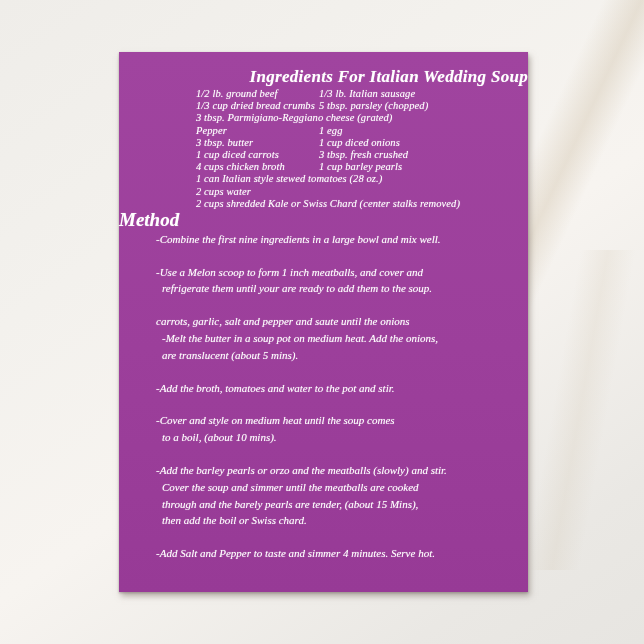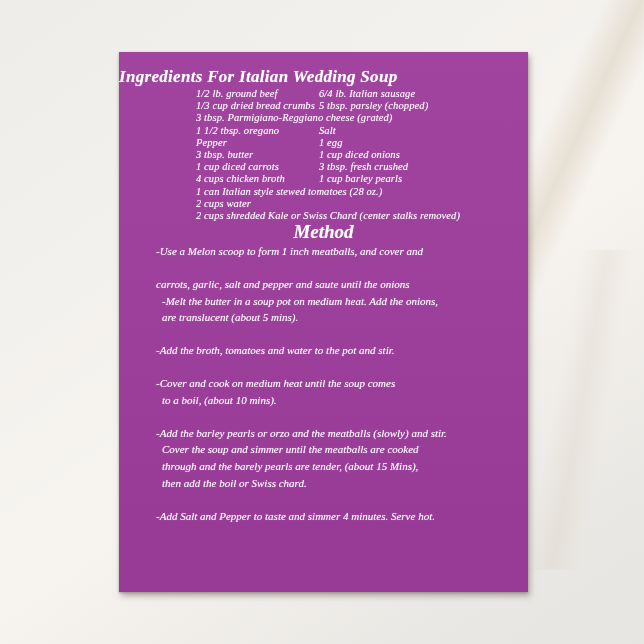--- a/index.html
+++ b/index.html
@@ -17,77 +17,80 @@
   .card {
     position: absolute; left: 119px; top: 52px; width: 409px; height: 540px;
     background: linear-gradient(180deg, #a0449f 0%, #9c3f9b 55%, #973a96 100%);
     box-shadow: 2px 4px 6px rgba(125,115,105,0.55), 0 1px 2px rgba(100,90,85,0.4);
     color: #ffffff;
     font-family: "Liberation Serif", serif;
     font-style: italic;
     text-shadow: 0 0 1px rgba(255,255,255,0.5);
   }
   .ing-title {
-    margin: 14px 0 0; text-align: left;
+    margin: 14px 0 0; text-align: right;
     font-size: 17px; font-weight: bold; font-style: italic;
     letter-spacing: 0.3px; line-height: 21px; white-space: nowrap;
   }
   .ingredients {
     margin: 1px 0 0 77px;
     font-size: 10.5px; line-height: 12.2px;
     letter-spacing: 0.1px; white-space: nowrap;
   }
   .ing-row { height: 12.2px; }
   .ing-left { display: inline-block; min-width: 123px; }
   .method-title {
-    margin: 0; text-align: center;
+    margin: 0; 
     font-size: 19px; font-weight: bold; font-style: italic;
     line-height: 20px;
   }
   .method { margin: 1px 0 0 37px; font-size: 11px; }
   .step { margin-bottom: 16px; }
   .step-line { line-height: 16.8px; white-space: nowrap; }
   .step-line:not(:first-child) { padding-left: 6px; }
 </style>
 </head>
 <body>
 
 <div class="card">
   <h1 class="ing-title">Ingredients For Italian Wedding Soup</h1>
 
   <div class="ingredients" id="ingredients">
-      <div class="ing-row"><span class="ing-left">1/2 lb. ground beef</span><span class="ing-right">6/4 lb. Italian sausage</span></div>
+      <div class="ing-row"><span class="ing-left">1/2 lb. ground beef</span><span class="ing-right">1/3 lb. Italian sausage</span></div>
       <div class="ing-row"><span class="ing-left">1/3 cup dried bread crumbs</span><span class="ing-right">5 tbsp. parsley (chopped)</span></div>
       <div class="ing-row"><span class="ing-left">3 tbsp. Parmigiano-Reggiano cheese (grated)</span></div>
-      <div class="ing-row"><span class="ing-left">1 1/2 tbsp. oregano</span><span class="ing-right">Salt</span></div>
       <div class="ing-row"><span class="ing-left">Pepper</span><span class="ing-right">1 egg</span></div>
       <div class="ing-row"><span class="ing-left">3 tbsp. butter</span><span class="ing-right">1 cup diced onions</span></div>
       <div class="ing-row"><span class="ing-left">1 cup diced carrots</span><span class="ing-right">3 tbsp. fresh crushed</span></div>
       <div class="ing-row"><span class="ing-left">4 cups chicken broth</span><span class="ing-right">1 cup barley pearls</span></div>
       <div class="ing-row"><span class="ing-left">1 can Italian style stewed tomatoes (28 oz.)</span></div>
       <div class="ing-row"><span class="ing-left">2 cups water</span></div>
       <div class="ing-row"><span class="ing-left">2 cups shredded Kale or Swiss Chard (center stalks removed)</span></div>
     </div>
 
   <h2 class="method-title">Method</h2>
 
   <div class="method" id="method">
       <div class="step">
+        <div class="step-line">-Combine the first nine ingredients in a large bowl and mix well.</div>
+      </div>
+      <div class="step">
         <div class="step-line">-Use a Melon scoop to form 1 inch meatballs, and cover and</div>
+        <div class="step-line">refrigerate them until your are ready to add them to the soup.</div>
       </div>
       <div class="step">
         <div class="step-line">carrots, garlic, salt and pepper and saute until the onions</div>
         <div class="step-line">-Melt the butter in a soup pot on medium heat. Add the onions,</div>
         <div class="step-line">are translucent (about 5 mins).</div>
       </div>
       <div class="step">
         <div class="step-line">-Add the broth, tomatoes and water to the pot and stir.</div>
       </div>
       <div class="step">
-        <div class="step-line">-Cover and cook on medium heat until the soup comes</div>
+        <div class="step-line">-Cover and style on medium heat until the soup comes</div>
         <div class="step-line">to a boil, (about 10 mins).</div>
       </div>
       <div class="step">
         <div class="step-line">-Add the barley pearls or orzo and the meatballs (slowly) and stir.</div>
         <div class="step-line">Cover the soup and simmer until the meatballs are cooked</div>
         <div class="step-line">through and the barely pearls are tender, (about 15 Mins),</div>
         <div class="step-line">then add the boil or Swiss chard.</div>
       </div>
       <div class="step">
         <div class="step-line">-Add Salt and Pepper to taste and simmer 4 minutes. Serve hot.</div>

